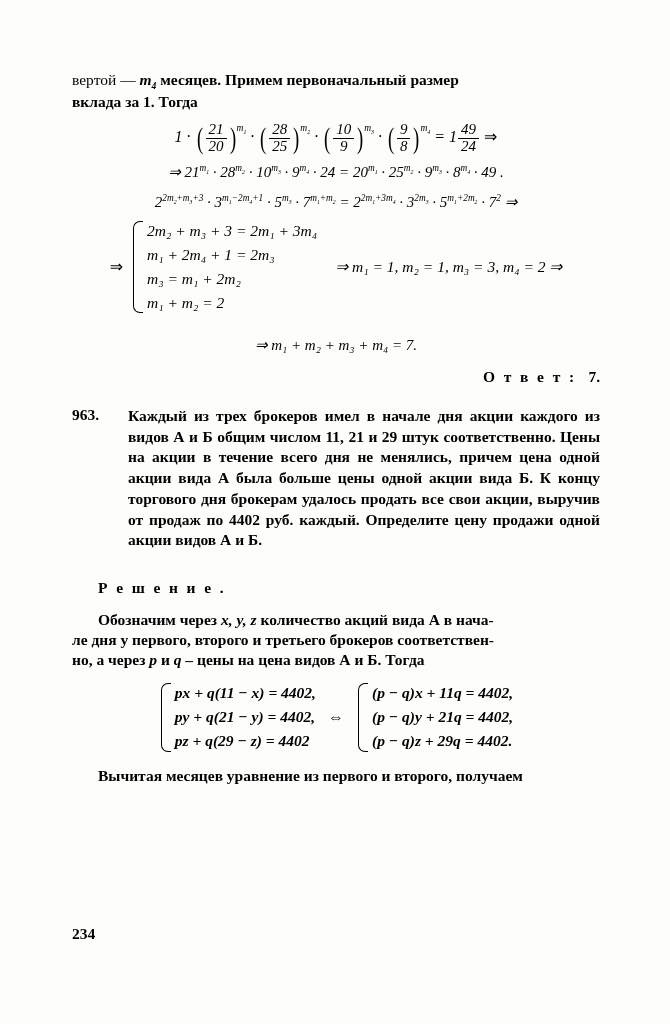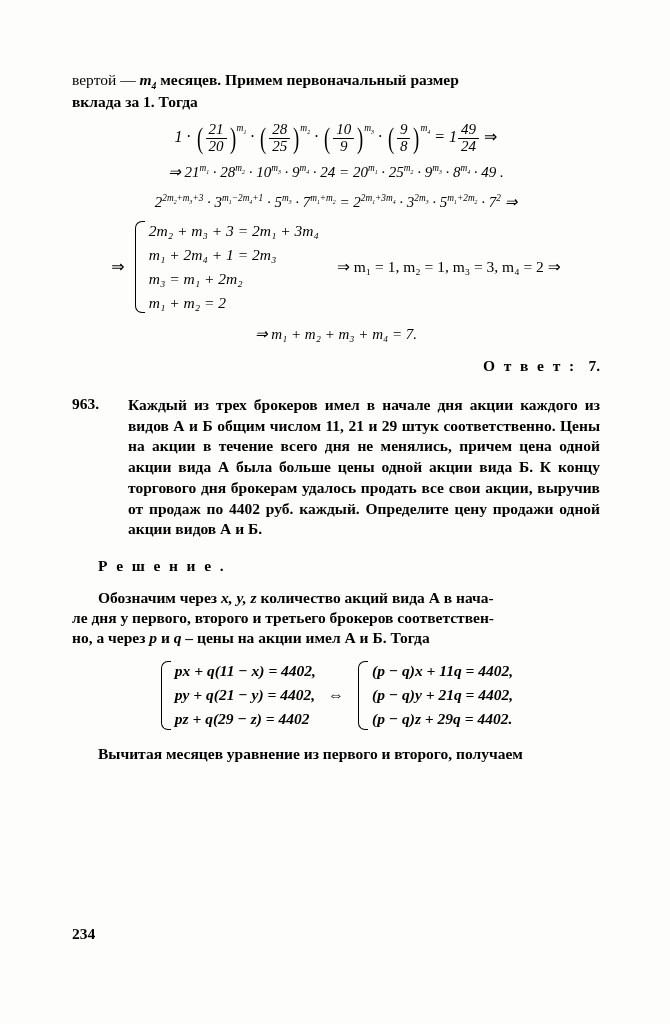--- a/index.html
+++ b/index.html
@@ -155,20 +155,21 @@
   .sys-wrap .lead {
     display: inline-block;
     vertical-align: middle;
     font-size: 16px;
     margin-right: 4px;
   }
   .sys-wrap .trail {
     display: inline-block;
     vertical-align: middle;
     font-size: 15.5px;
+    font-style: italic;
     margin-left: 14px;
   }
   .pagenum {
     position: absolute;
     left: 72px;
     top: 925px;
     font-weight: bold;
     font-size: 15.5px;
   }
   .nowrap { white-space: nowrap; }
@@ -211,42 +212,42 @@
       <span class="lead">⇒</span>
       <span class="system">
         <span class="row">2m₂ + m₃ + 3 = 2m₁ + 3m₄</span><br>
         <span class="row">m₁ + 2m₄ + 1 = 2m₃</span><br>
         <span class="row">m₃ = m₁ + 2m₂</span><br>
         <span class="row">m₁ + m₂ = 2</span>
       </span>
       <span class="trail">⇒ m₁ = 1, m₂ = 1, m₃ = 3, m₄ = 2 ⇒</span>
     </div>
 
-    <div class="formula-line2" style="margin-top:10px;">
+    <div class="formula-line2" style="margin-top:21px;">
       <span class="math">⇒ m₁ + m₂ + m₃ + m₄ = 7.</span>
     </div>
 
     <div class="answer">
       <span class="bold spaced">О т в е т :</span>
       <span class="bold" style="margin-left:8px;">7.</span>
     </div>
 
     <div class="problem">
       <span class="prob-num">963.</span>
       <p>Каждый из трех брокеров имел в начале дня акции каждого из видов А и Б общим числом 11, 21 и 29 штук соответственно. Цены на акции в течение всего дня не менялись, причем цена одной акции вида А была больше цены одной акции вида Б. К концу торгового дня брокерам удалось продать все свои акции, выручив от продаж по 4402 руб. каждый. Определите цену продажи одной акции видов А и Б.</p>
     </div>
 
-    <p class="para indent" style="margin-top:16px;">
+    <p class="para indent" style="margin-top:27px;">
       <span class="bold spaced">Р е ш е н и е .</span>
     </p>
 
     <p class="para indent" style="margin-top:12px;">
       <span class="bold">Обозначим через </span><span class="bold ital">x, y, z</span><span class="bold"> количество акций вида А в нача-</span><br>
       <span class="bold">ле дня у первого, второго и третьего брокеров соответствен-</span><br>
-      <span class="bold">но, а через </span><span class="bold ital">p</span><span class="bold"> и </span><span class="bold ital">q</span><span class="bold"> – цены на акции имел А и Б. Тогда</span>
+      <span class="bold">но, а через </span><span class="bold ital">p</span><span class="bold"> и </span><span class="bold ital">q</span><span class="bold"> – цены на цена видов А и Б. Тогда</span>
     </p>
 
     <div class="sys-wrap" style="margin-top:12px;">
       <span class="system">
         <span class="row bold">px + q(11 − x) = 4402,</span><br>
         <span class="row bold">py + q(21 − y) = 4402,</span><br>
         <span class="row bold">pz + q(29 − z) = 4402</span>
       </span>
       <span class="lead" style="margin:0 8px;">⇔</span>
       <span class="system">

